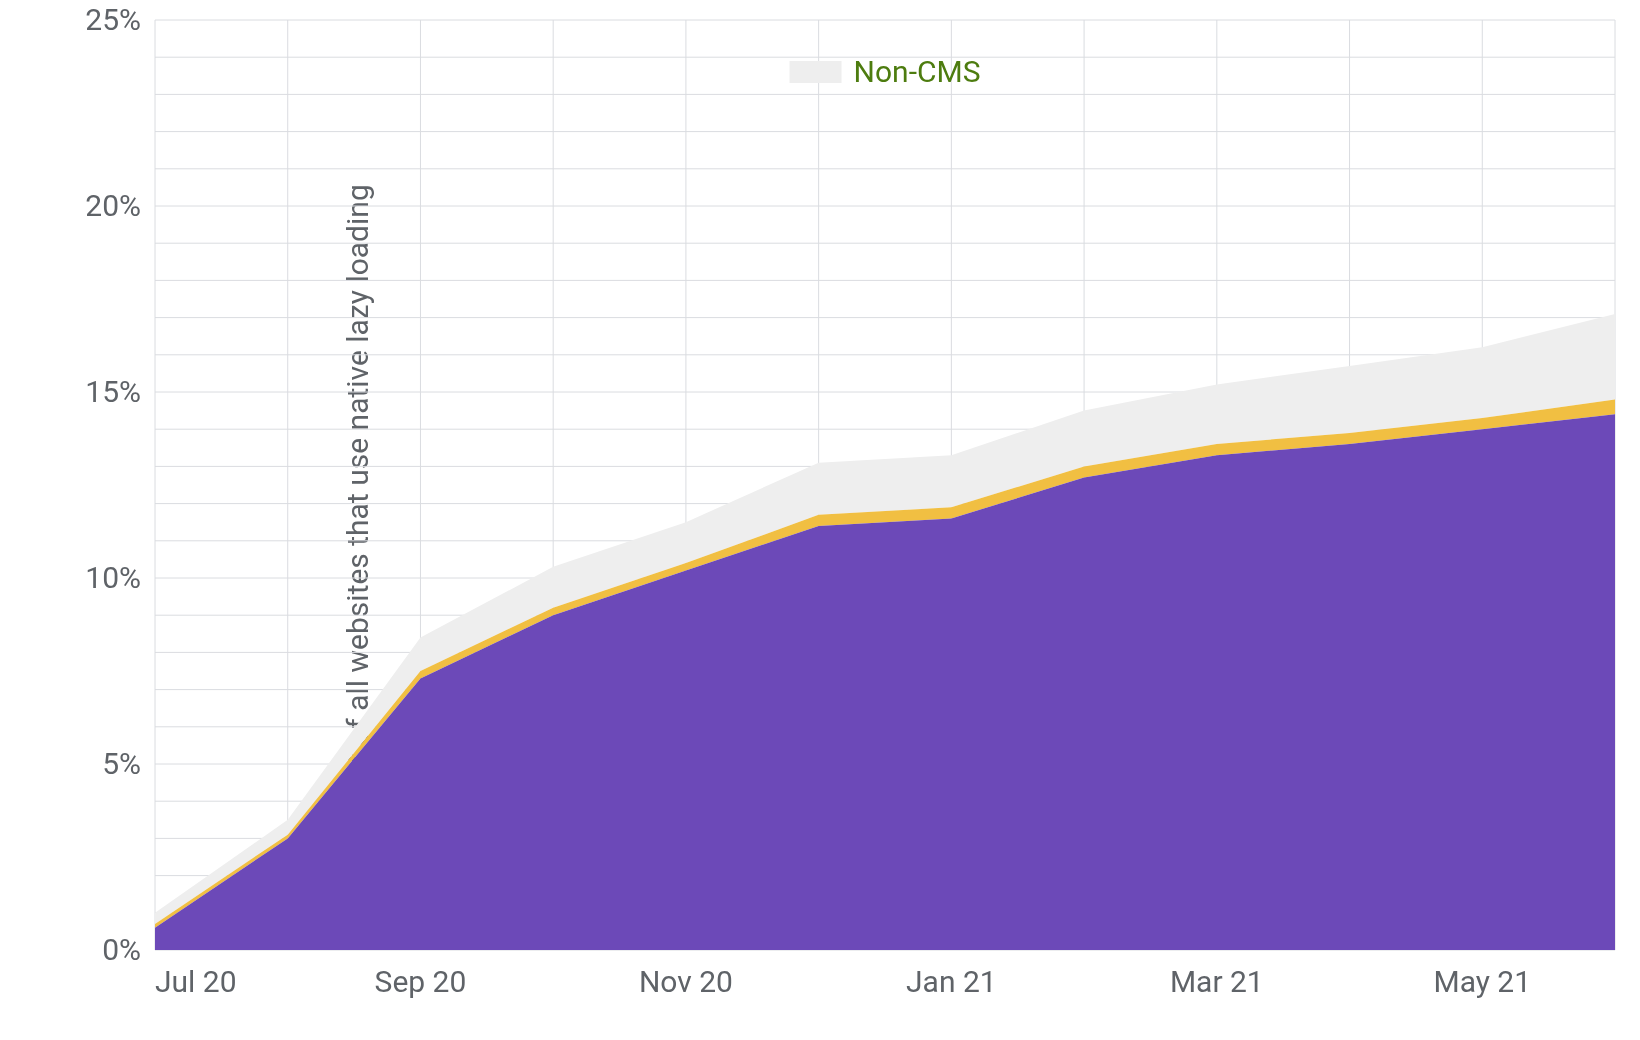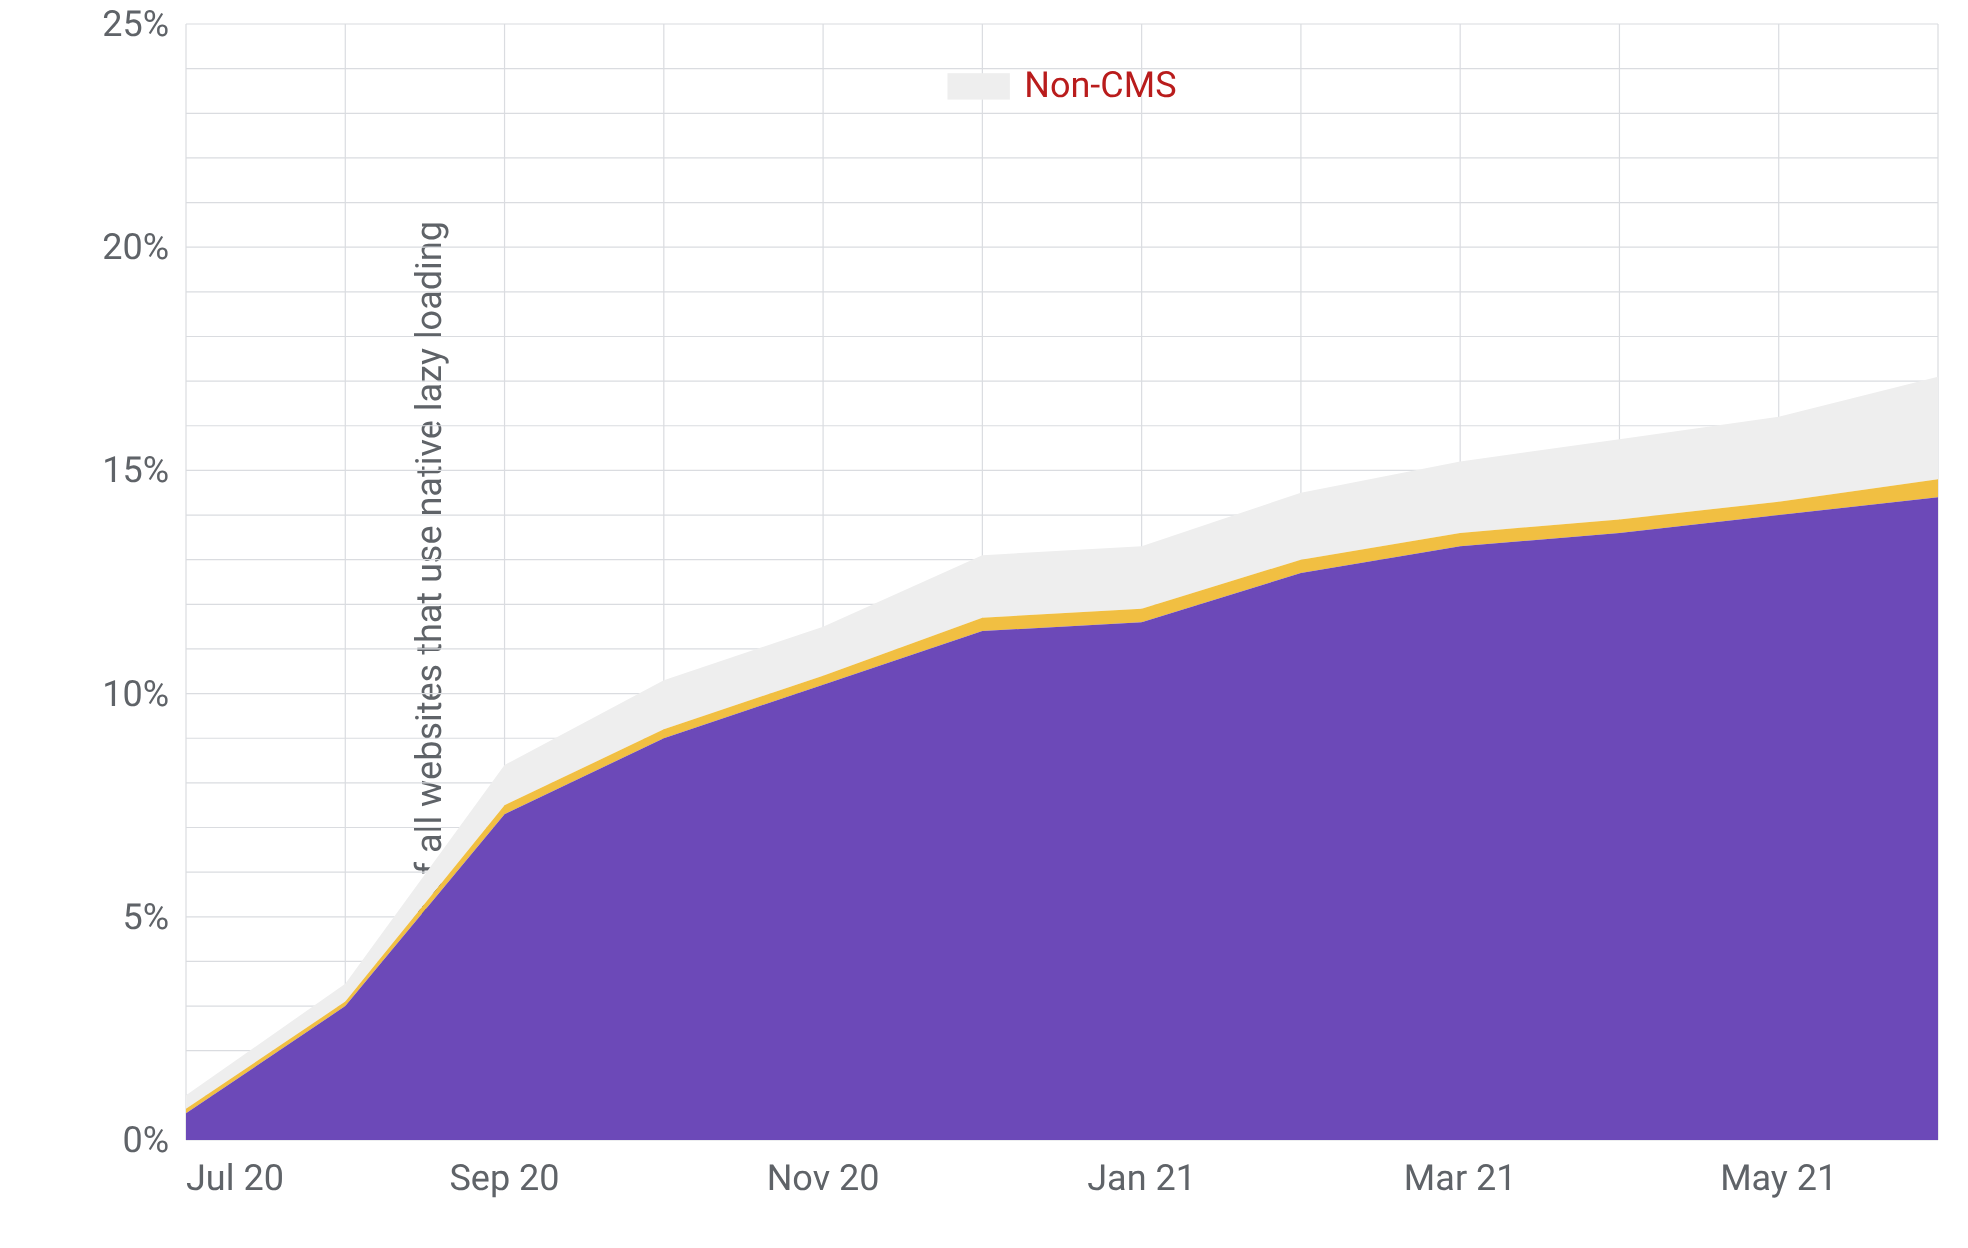--- a/index.html
+++ b/index.html
@@ -47,21 +47,21 @@
   }
   .legend {
     position: absolute;
     left: 50%;
     top: 34px;
     transform: translateX(-50%);
     display: flex;
     align-items: flex-end;
     gap: 26px;
     font-size: 30px;
-    color: #b91c1c;
+    color: #4d7c0f;
   }
   .swatch {
     display: inline-block;
     width: 52px;
     height: 22px;
     vertical-align: middle;
   }
   .legend-item { display: flex; align-items: center; gap: 12px; }
 </style>
 </head>

